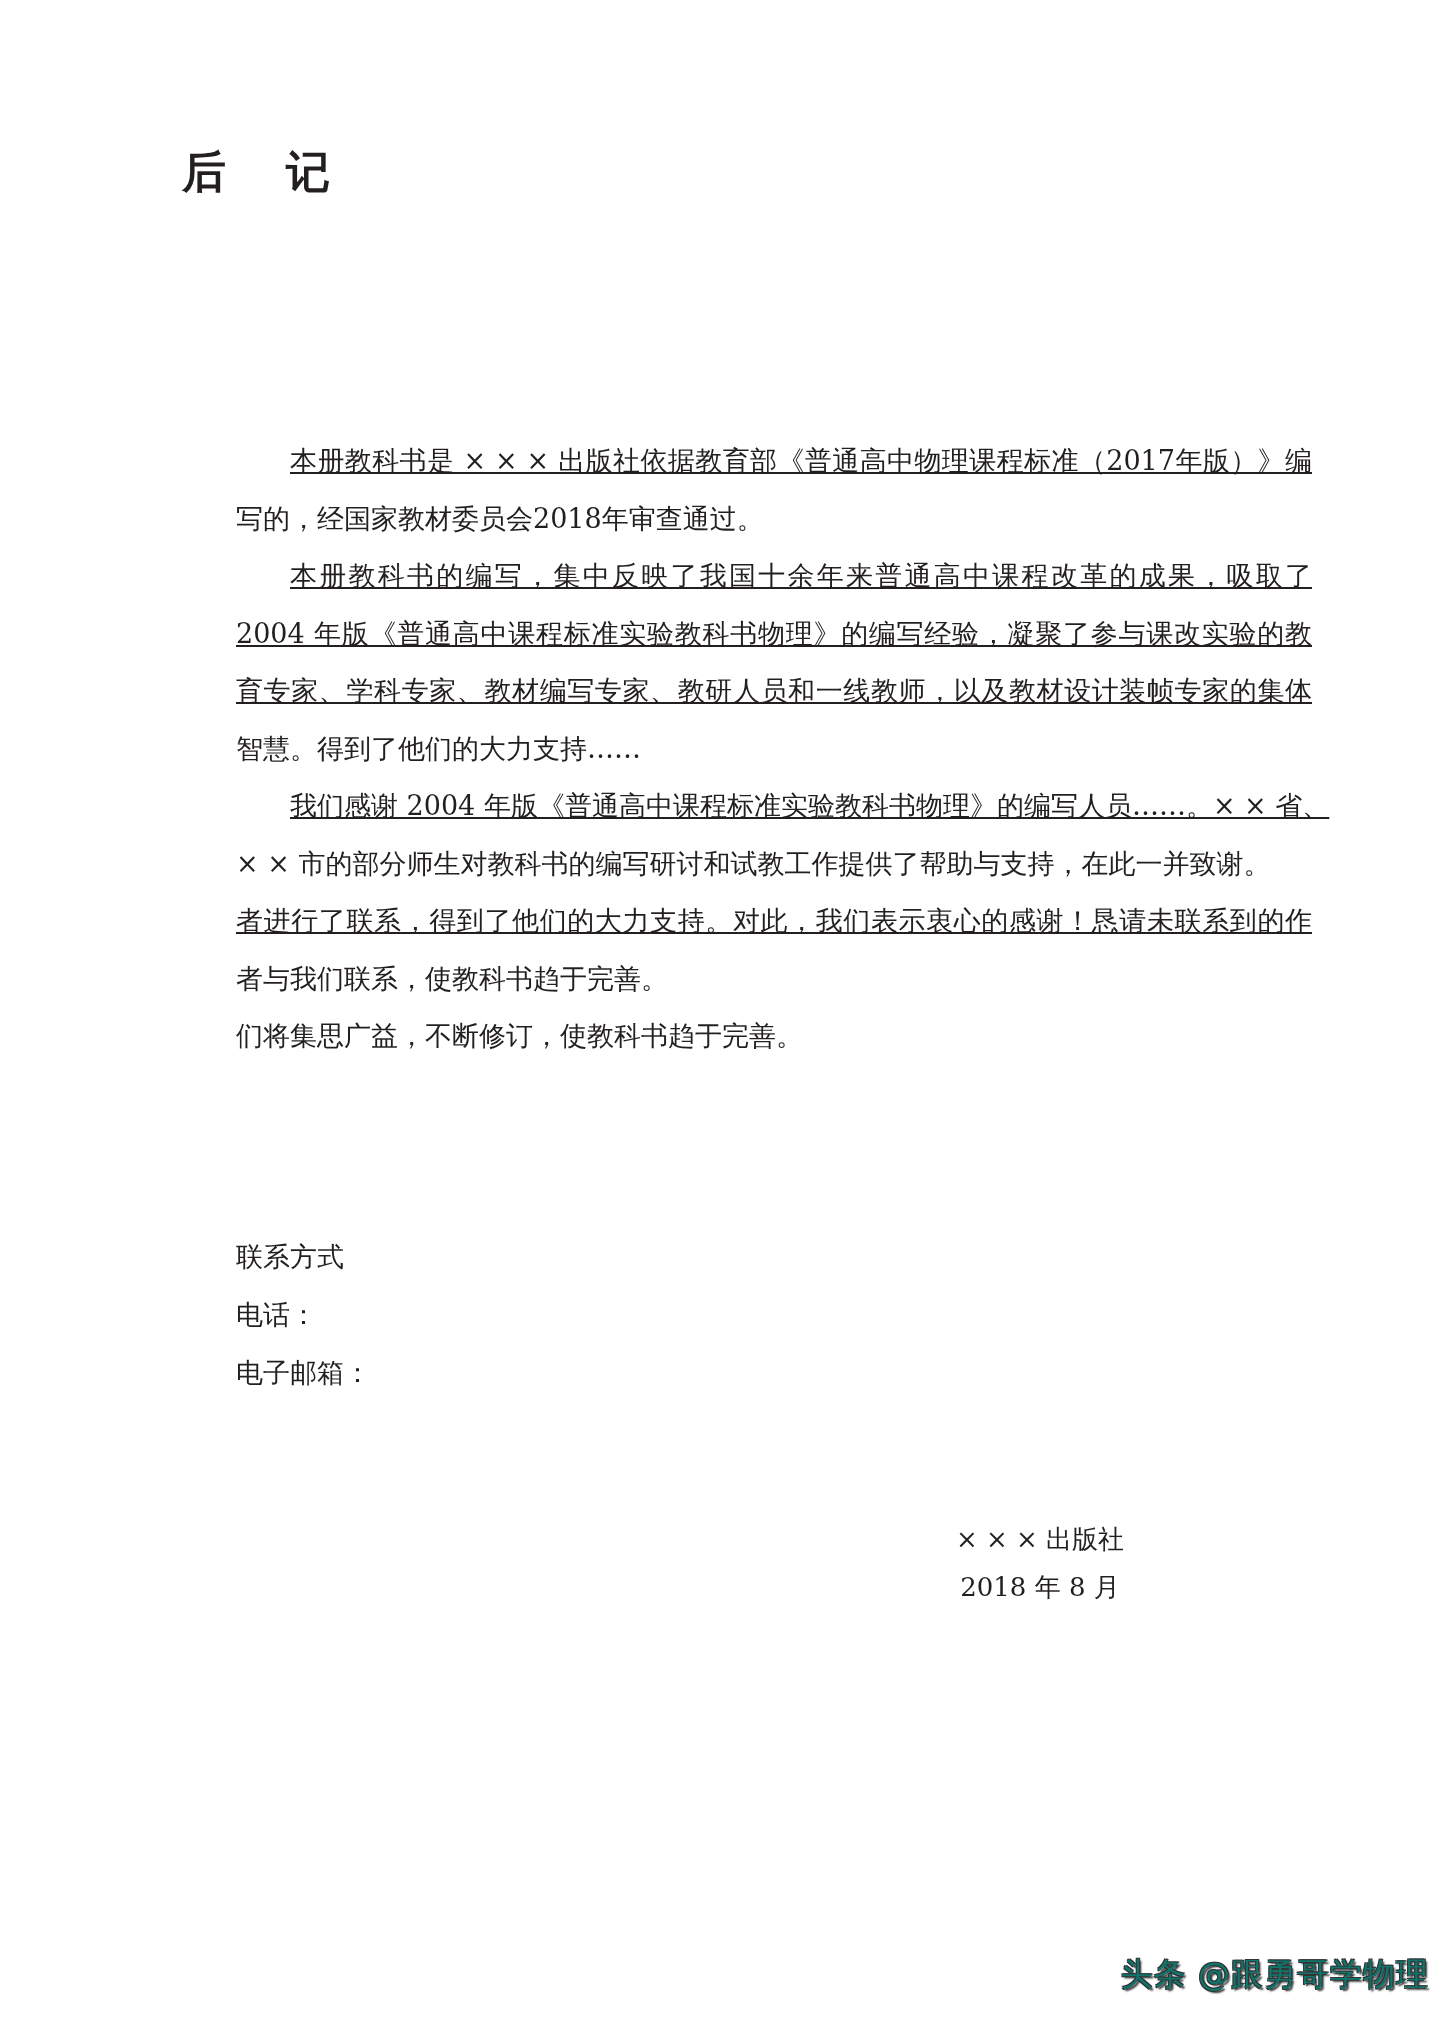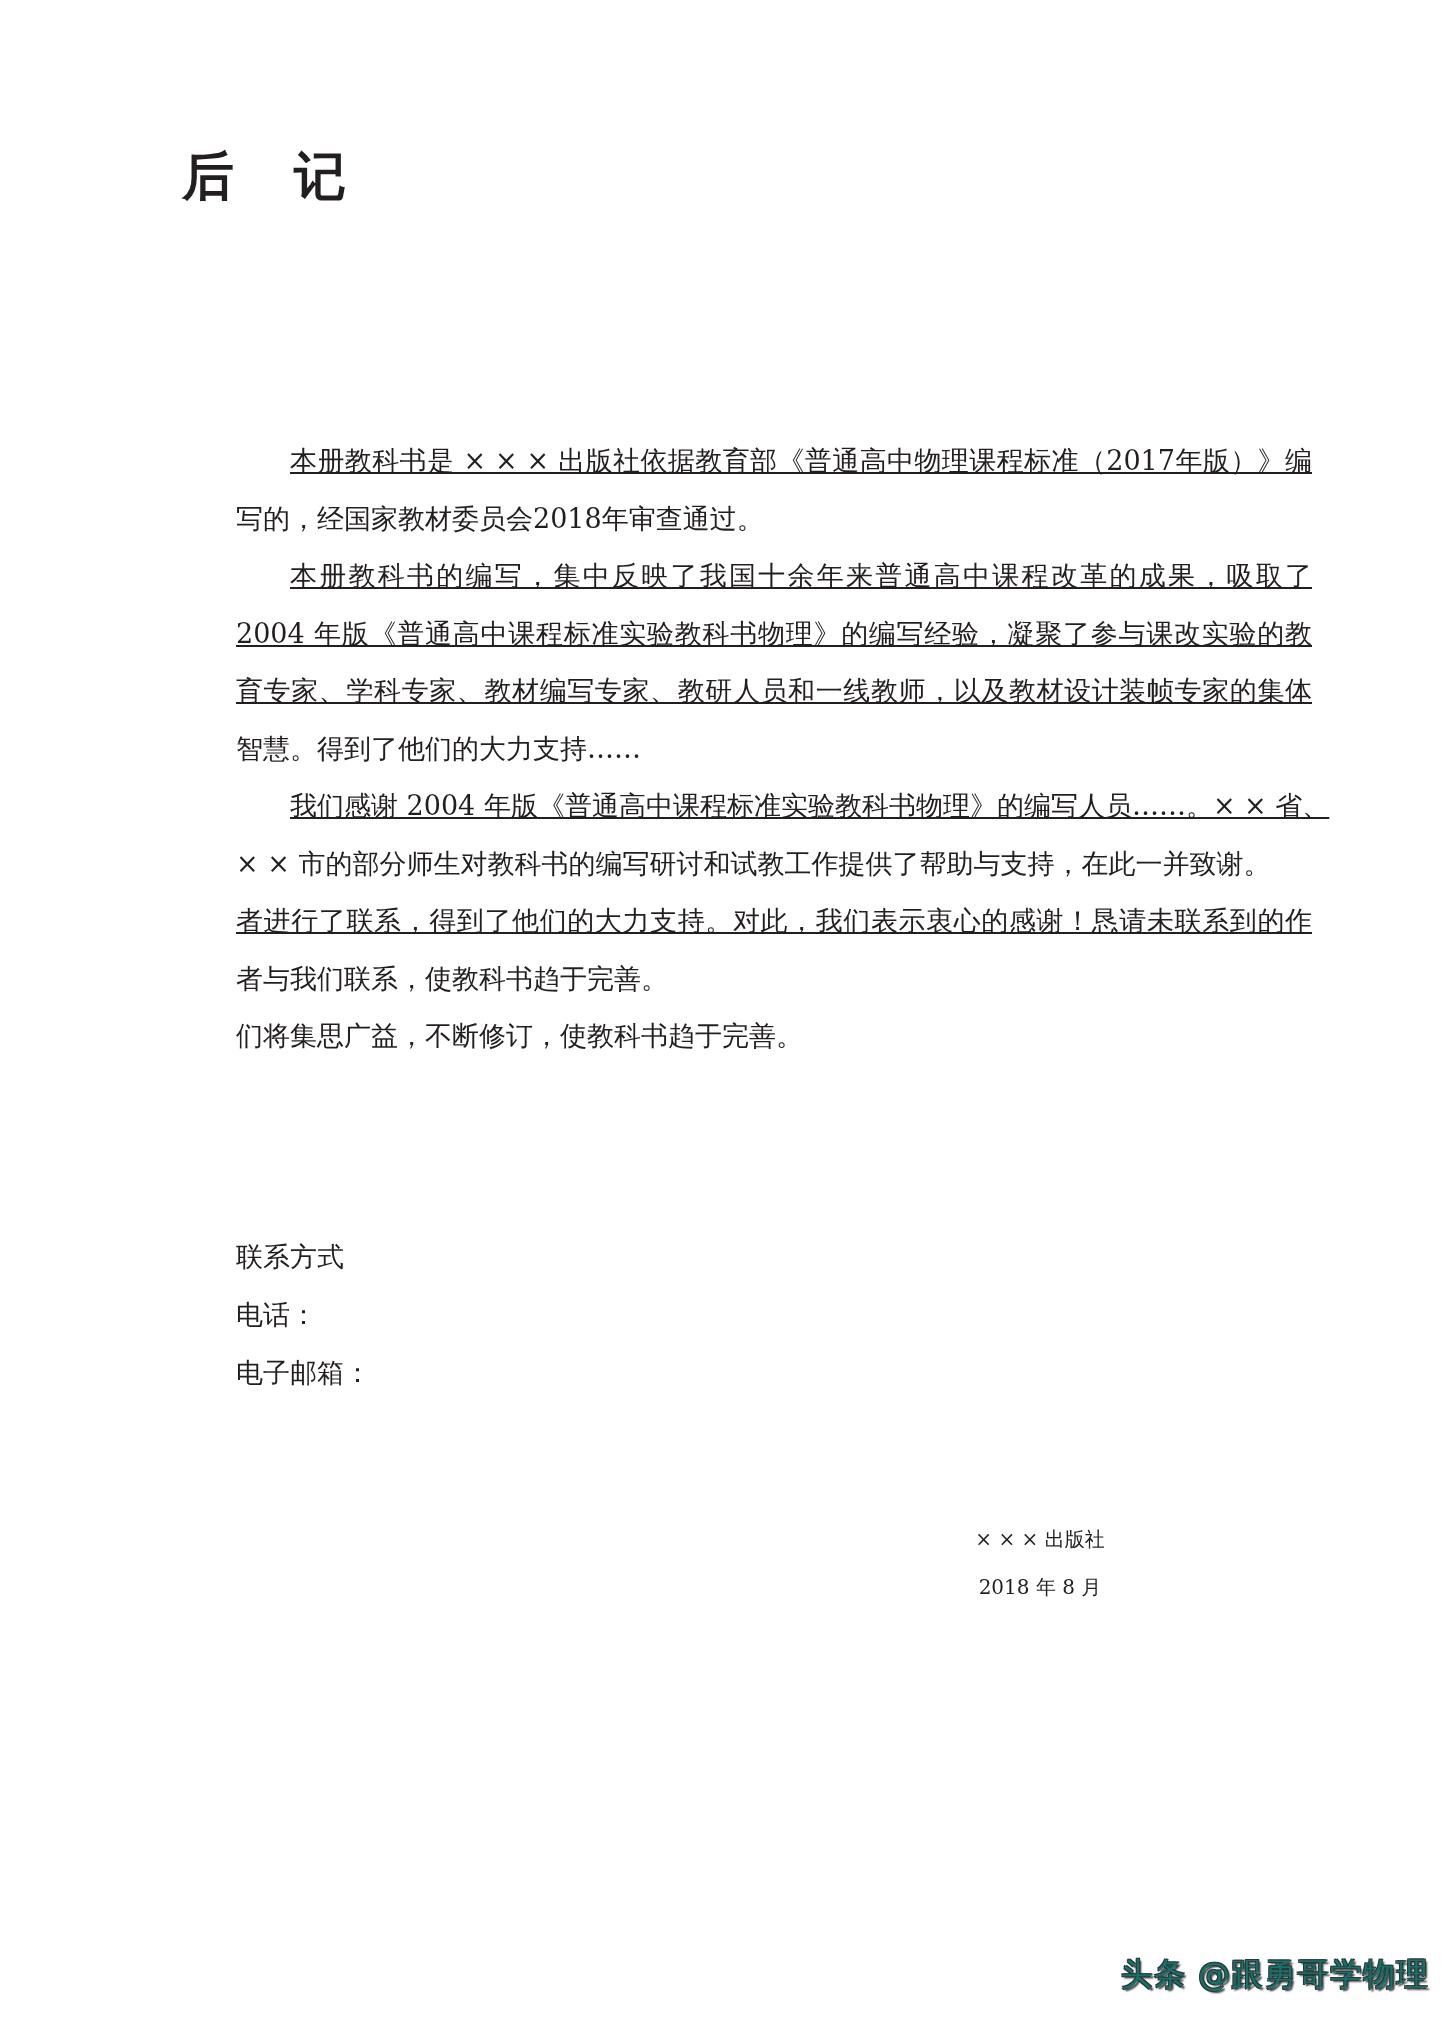--- a/index.html
+++ b/index.html
@@ -12,21 +12,21 @@
       height: 2035px;
       position: relative;
       overflow: hidden;
       color: #231f20;
       font-family: "DejaVu Serif", "Liberation Serif", serif;
     }
     .page-title {
       position: absolute;
       left: 182px;
       top: 150px;
-      font-size: 52px;
+      font-size: 44px;
       font-weight: bold;
       letter-spacing: 0;
       line-height: 1;
       font-family: "DejaVu Serif", "Liberation Serif", serif;
     }
     .page-title .gap {
       display: inline-block;
       width: 60px;
     }
     .body-text {
@@ -62,21 +62,21 @@
       top: 1228px;
       font-size: 27px;
       line-height: 58px;
     }
     .contact div { white-space: nowrap; }
     .signature {
       position: absolute;
       left: 950px;
       top: 1515px;
       width: 180px;
-      font-size: 20px;
+      font-size: 26px;
       line-height: 48px;
       text-align: center;
     }
     .signature div { white-space: nowrap; }
     .watermark {
       position: absolute;
       right: 22px;
       bottom: 38px;
       font-size: 32px;
       color: #0f766e;

